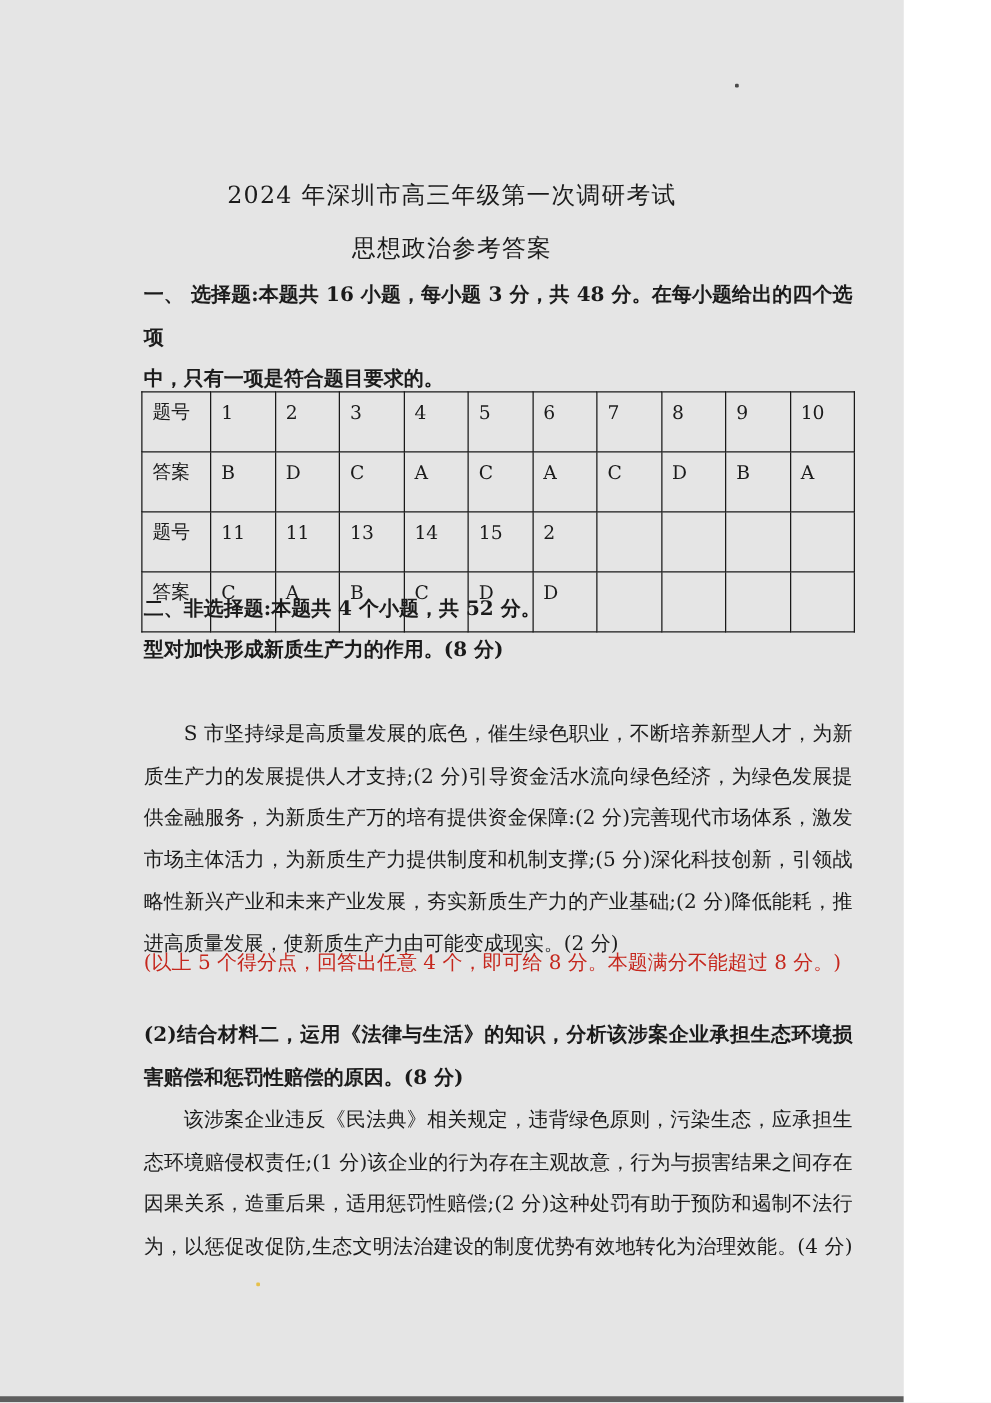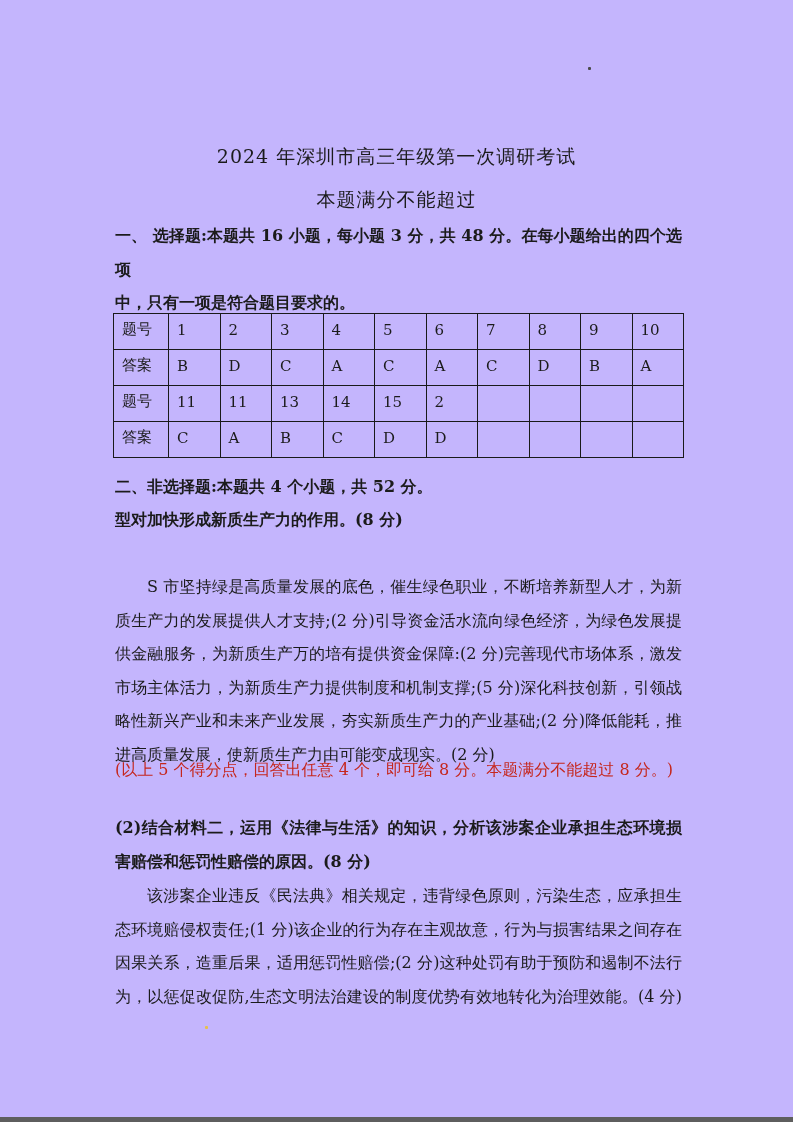--- a/index.html
+++ b/index.html
@@ -1,20 +1,20 @@
 <!DOCTYPE html>
 <html><head>
 <meta charset="utf-8">
 <style>
   html, body { margin: 0; padding: 0; background: #ffffff; }
   .page {
     position: relative;
-    width: 793px;
+    width: 723px;
     height: 1122px;
-    background: #c4b5fd;
+    background: #e5e5e5;
     overflow: hidden;
     font-family: "DejaVu Serif", "Liberation Serif", serif;
     color: #1b1b1b;
   }
   .abs { position: absolute; }
   .doc-title {
     left: 0; right: 0;
     text-align: center;
     font-size: 19px;
     line-height: 30px;
@@ -45,21 +45,21 @@
     left: 113px;
     top: 313px;
     width: 570px;
     border-collapse: collapse;
     table-layout: fixed;
     font-size: 15px;
   }
   table.answers td {
     border: 1.6px solid #1a1a1a;
     height: 31px;
-    padding: 0 0 4px 8px;
+    padding: 0 0 16px 8px;
     vertical-align: middle;
     text-align: left;
     overflow: hidden;
   }
   .scan-dot {
     position: absolute;
     width: 3px; height: 3px;
     border-radius: 1px;
   }
   .bottom-bar {
@@ -70,21 +70,21 @@
 </style>
 </head>
 <body>
 
 <div class="page">
 
   <div class="scan-dot abs" style="left:588px; top:67px; background:#4a4a4a;"></div>
   <div class="scan-dot abs" style="left:205px; top:1026px; background:#e6c04a;"></div>
 
   <div class="abs doc-title" style="top:141px;">2024 年深圳市高三年级第一次调研考试</div>
-  <div class="abs doc-title" style="top:184px;">本题满分不能超过</div>
+  <div class="abs doc-title" style="top:184px;">思想政治参考答案</div>
 
   <div class="abs heading" style="top:219px;">
     <span class="line fill">一、 选择题:本题共 16 小题，每小题 3 分，共 48 分。在每小题给出的四个选项</span>
     <span class="line">中，只有一项是符合题目要求的。</span>
   </div>
 
   <table class="answers">
     <colgroup>
       <col style="width:55px;">
       <col style="width:51.5px;">

